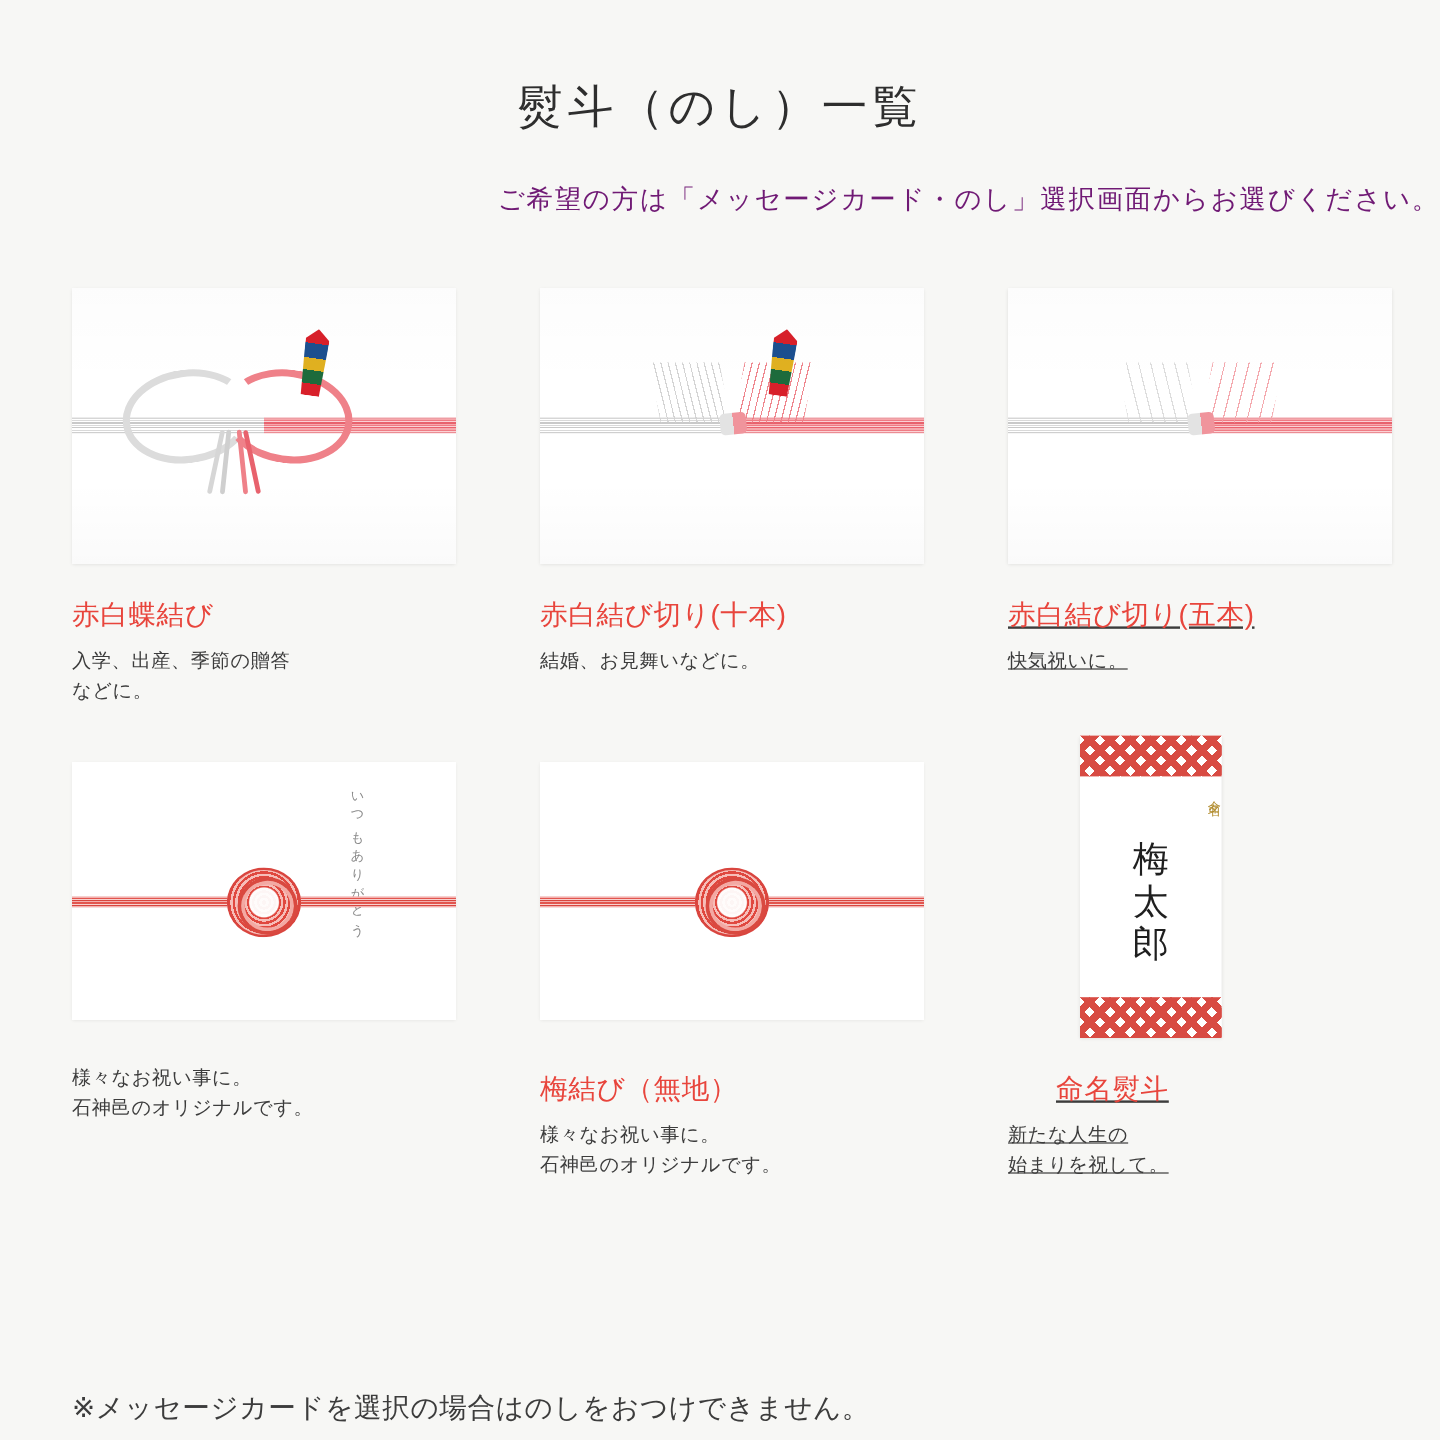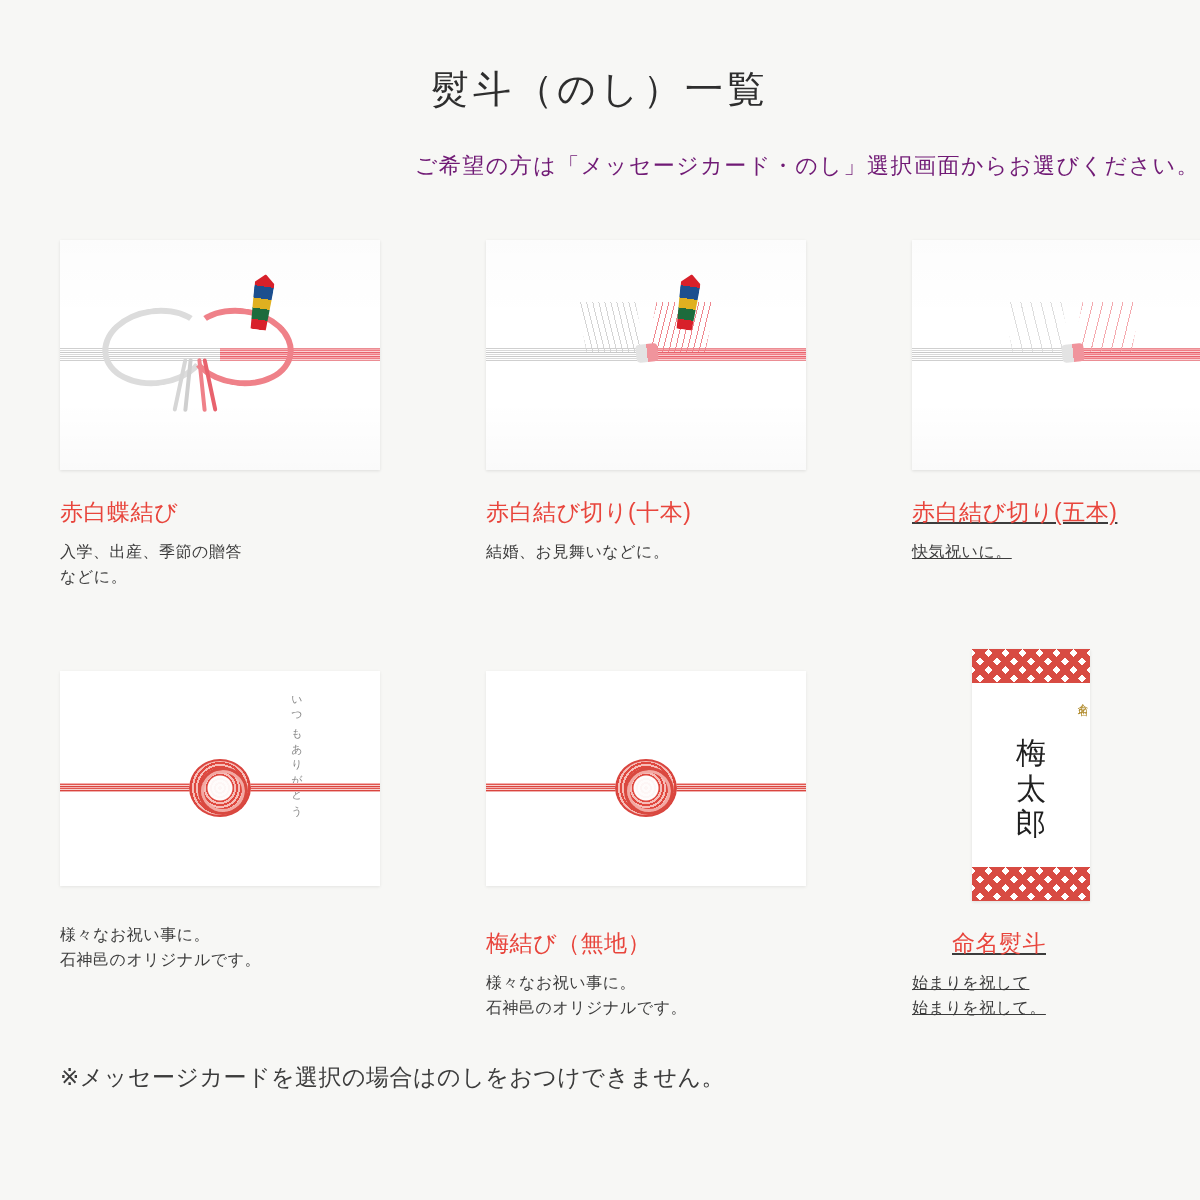--- a/index.html
+++ b/index.html
@@ -43,21 +43,20 @@
   
   .grid {
     position: absolute;
     left: 60px;
     top: 240px;
     width: 1080px;
     display: grid;
     grid-template-columns: 390px 390px 300px;
     column-gap: 0px;
     row-gap: 0px;
-    gap: 36px;
   }
   .cell {
     width: 390px;
   }
   .cell.third { width: 300px; text-decoration: underline; }
 
   .img-box {
     position: relative;
     width: 320px;
     height: 240px;
@@ -319,21 +318,21 @@
     font-size: 30px;
     line-height: 1.18;
     color: #1f1f1f;
     font-family: "Liberation Serif", "DejaVu Serif", serif;
   }
 
   
   .footnote {
     position: absolute;
     left: 60px;
-    top: 1062px;
+    top: 1158px;
     font-size: 23px;
     color: #3c3c3c;
     letter-spacing: 0.5px;
   }
 
   
   .row1 { margin-bottom: 0; }
   .row2-top { margin-top: 46px; }
 </style>
 </head>
@@ -440,21 +439,21 @@
           <div class="meimei-label">命名</div>
           <div class="meimei-name">
             <div>梅</div>
             <div>太</div>
             <div>郎</div>
           </div>
         </div>
       </div>
       <div class="caption" style="margin-left:40px">命名熨斗</div>
       <div class="desc" style="margin-left:0">
-        <div>始まりを祝して</div>
+        <div>新たな人生の</div>
         <div>始まりを祝して。</div>
       </div>
     </div>
 
   </div>
 
   <div class="footnote">※メッセージカードを選択の場合はのしをおつけできません。</div>
 
 </div>
 

